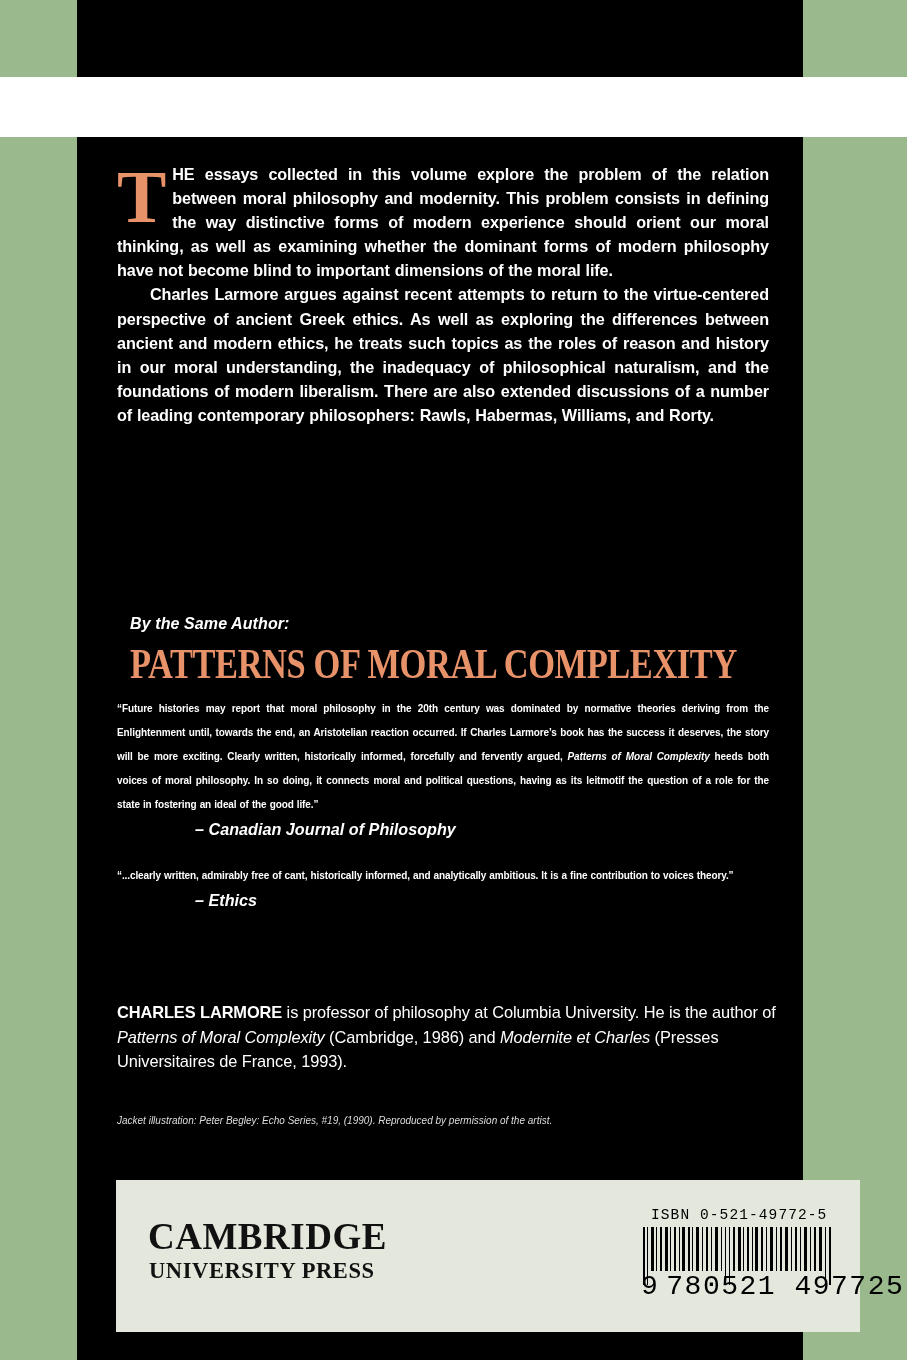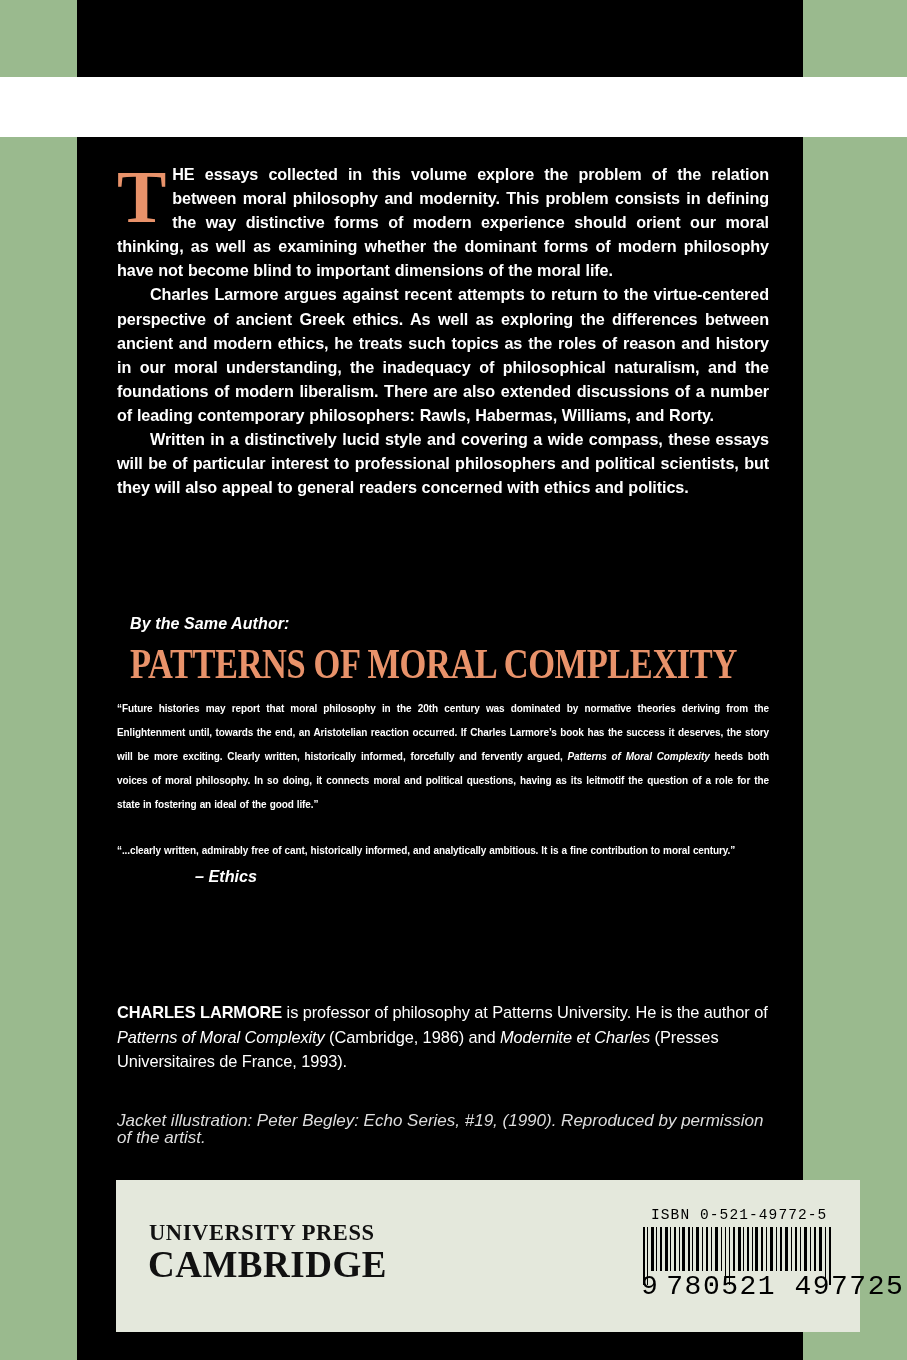--- a/index.html
+++ b/index.html
@@ -158,21 +158,21 @@
     font-style: italic;
   }
 
   
   #credits {
     position: absolute;
     left: 117px;
     top: 1113px;
     width: 660px;
     color: #dedede;
-    font-size: 17px;
+    font-size: 10px;
     font-style: italic;
     line-height: 16.5px;
     letter-spacing: 0px;
   }
   #credits p { margin: 0; }
 
   
   #bottom-panel {
     position: absolute;
     left: 116px;
@@ -242,50 +242,50 @@
 <body>
 
 <div id="page">
 
   <div id="jacket"></div>
   <div id="white-band"></div>
 
   <div id="copy">
     <p class="blurb first"><span class="dropcap">T</span><span>HE essays collected in this volume explore the problem of the relation between moral philosophy and modernity.  This problem consists in defining the way distinctive forms of modern experience should orient our moral thinking, as well as examining whether the dominant forms of modern philosophy have not become blind to important dimensions of the moral life.</span></p>
     <p class="blurb">Charles Larmore argues against recent attempts to return to the virtue-centered perspective of ancient Greek ethics.  As well as exploring the differences between ancient and modern ethics, he treats such topics as the roles of reason and history in our moral understanding, the inadequacy of philosophical naturalism, and the foundations of modern liberalism.  There are also extended discussions of a number of leading contemporary philosophers: Rawls, Habermas, Williams, and Rorty.</p>
-    <p class="blurb">Written in a distinctively lucid style and covering a wide compass, these essays will be of particular interest to professional philosophers and political scientists, but they will also appeal to general readers concerned with ethics and politics.</p>
   </div>
 
   <div id="same-author">
     <p id="same-author-label">By the Same Author:</p>
     <div id="other-title">PATTERNS OF MORAL COMPLEXITY</div>
   </div>
 
   <div id="reviews">
 
     <p class="quote"><span>“Future histories may report that moral philosophy in the 20th century was dominated by normative theories deriving from the Enlightenment until, towards the end, an Aristotelian reaction occurred.  If Charles Larmore’s book has the success it deserves, the story will be more exciting.  Clearly written, historically informed, forcefully and fervently argued, </span><i>Patterns of Moral Complexity</i><span> heeds both voices of moral philosophy.  In so doing, it connects moral and political questions, having as its leitmotif the question of a role for the state in fostering an ideal of the good life.”</span></p>
+    <p class="attribution">– Canadian Journal of Philosophy</p>
 
     <div class="quote-gap"></div>
 
-    <p class="quote">“...clearly written, admirably free of cant, historically informed, and analytically ambitious.  It is a fine contribution to moral century.”</p>
+    <p class="quote">“...clearly written, admirably free of cant, historically informed, and analytically ambitious.  It is a fine contribution to voices theory.”</p>
     <p class="attribution">– Ethics</p>
 
   </div>
 
-  <p id="bio"><span class="name">CHARLES LARMORE</span><span> is professor of philosophy at Patterns University.  He is the author of </span><i>Patterns of Moral Complexity</i><span> (Cambridge, 1986) and </span><i>Modernite et Charles</i><span> (Presses Universitaires de France, 1993).</span></p>
+  <p id="bio"><span class="name">CHARLES LARMORE</span><span> is professor of philosophy at Columbia University.  He is the author of </span><i>Patterns of Moral Complexity</i><span> (Cambridge, 1986) and </span><i>Modernite et Charles</i><span> (Presses Universitaires de France, 1993).</span></p>
 
   <div id="credits">
     <p>Jacket illustration: Peter Begley: Echo Series, #19, (1990). Reproduced by permission of the artist.</p>
   </div>
 
   <div id="bottom-panel">
 
     <div id="publisher">
+      <p id="publisher-name">CAMBRIDGE</p>
       <p id="publisher-sub">UNIVERSITY PRESS</p>
-      <p id="publisher-name">CAMBRIDGE</p>
     </div>
 
     <div id="barcode-block">
       <p id="isbn-text">ISBN 0-521-49772-5</p>
       <svg id="barcode-bars" viewBox="0 0 200 58" preserveAspectRatio="none" xmlns="http://www.w3.org/2000/svg">
         <g fill="#000000">
           <rect x="2" y="0" width="2" height="58"></rect>
           <rect x="6" y="0" width="1" height="58"></rect>
           <rect x="10" y="0" width="3" height="44"></rect>
           <rect x="15" y="0" width="1" height="44"></rect>

